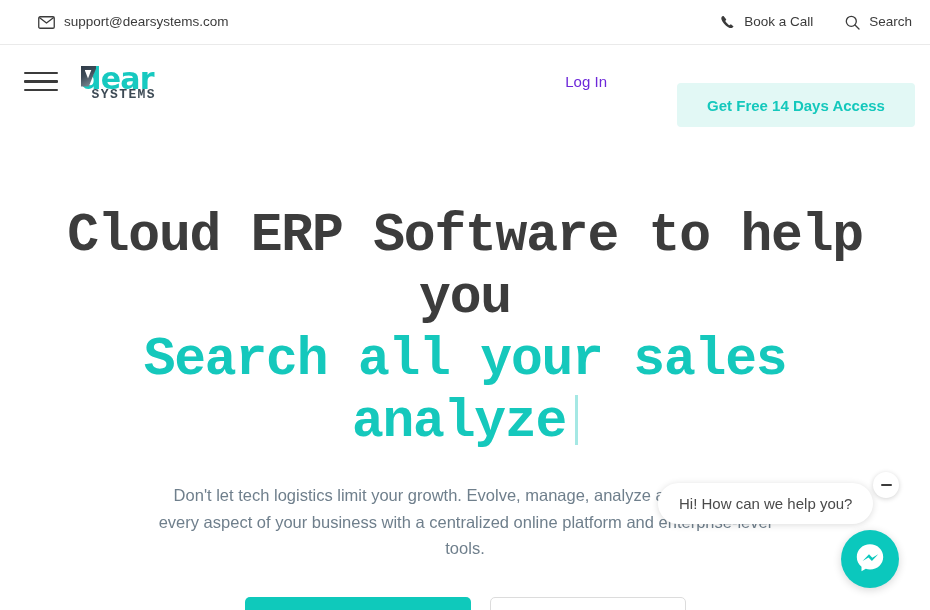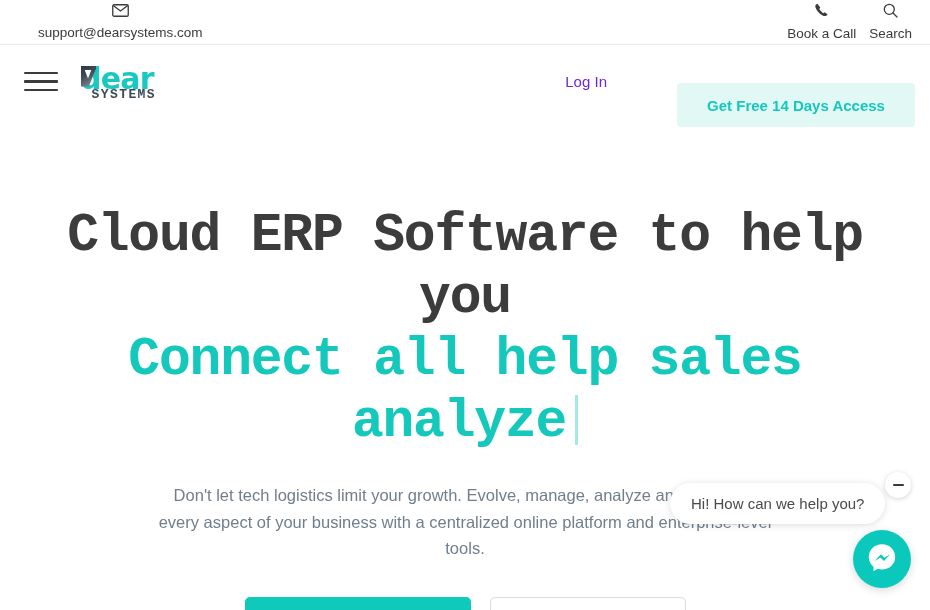--- a/index.html
+++ b/index.html
@@ -35,31 +35,30 @@
     display: flex;
     align-items: center;
     margin-left: 38px;
     gap: 11px;
   }
   .topbar-right {
     position: absolute;
     right: 18px;
     display: flex;
     align-items: center;
-    gap: 13px;
+    gap: 32px;
   }
   .topbar-item {
     display: flex;
     align-items: center;
     gap: 9px;
     font-size: 13.5px;
     color: #3b3b3b;
     cursor: pointer;
     white-space: nowrap;
-    flex-direction: column;
   }
   .topbar-item .label { line-height: 1; }
   .icon-svg { display: block; }
 
   
   .navbar {
     position: absolute;
     top: 46px; left: 0;
     width: 930px;
     height: 71px;
@@ -232,21 +231,21 @@
     background: #ffffff;
     color: #3b3b3b;
     border: 1px solid #dcdcdc;
     width: 196px;
     font-weight: 400;
   }
 
   
   .chat-widget {
     position: absolute;
-    right: 0; bottom: 0;
+    right: 12px; bottom: 0;
     width: 270px;
     height: 150px;
   }
   .chat-greeting {
     position: absolute;
     left: 10px;
     top: 23px;
     background: #ffffff;
     border-radius: 22px;
     padding: 12px 21px;
@@ -358,21 +357,21 @@
       <div class="login-link">Log In</div>
       <button class="cta-pill">Get Free 14 Days Access</button>
     </div>
 
   </div>
 
   <div class="hero">
 
     <h1 class="hero-title">
       <span>Cloud ERP Software to help you</span><br>
-      <span class="accent">Connect all help sales</span><br>
+      <span class="accent">Search all your sales</span><br>
       <span class="accent">analyze</span><span class="hero-caret"></span>
     </h1>
 
     <p class="hero-sub">Don't let tech logistics limit your growth. Evolve, manage, analyze and automate every aspect of your business with a centralized online platform and enterprise-level tools.</p>
 
     <div class="hero-actions">
       <button class="btn btn-primary">Start Free 14 Days Trial</button>
       <button class="btn btn-secondary">Get A Consultation</button>
     </div>
 

